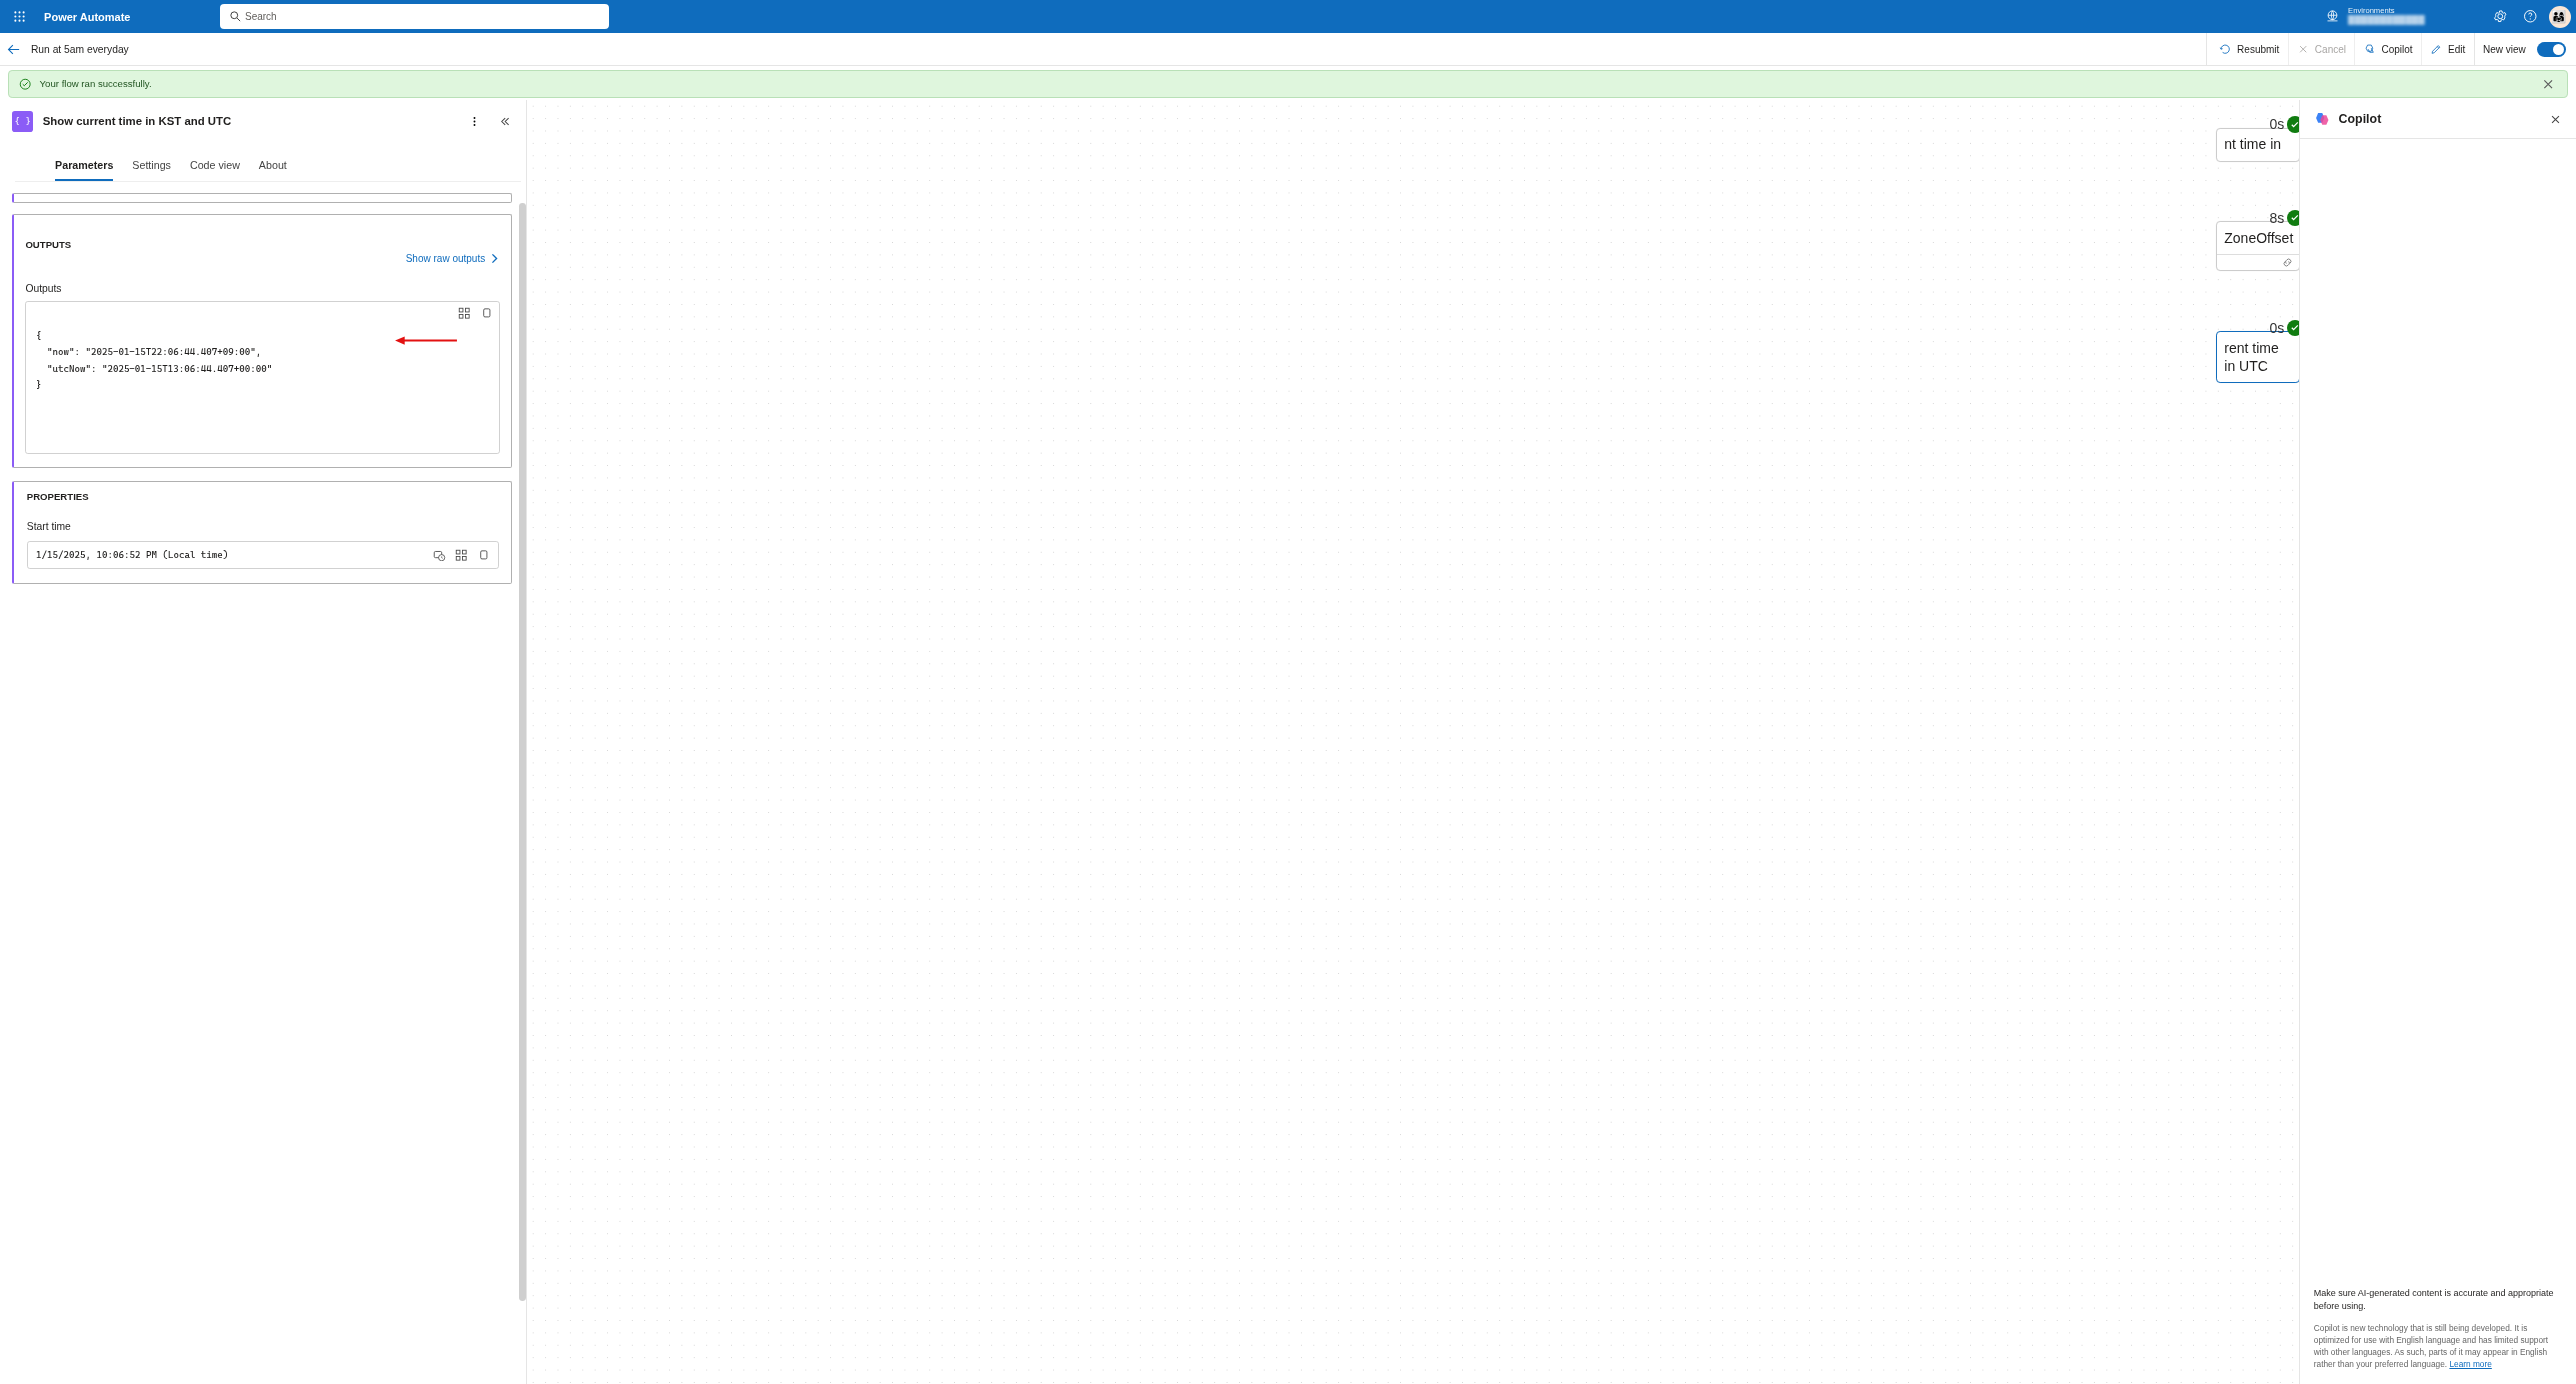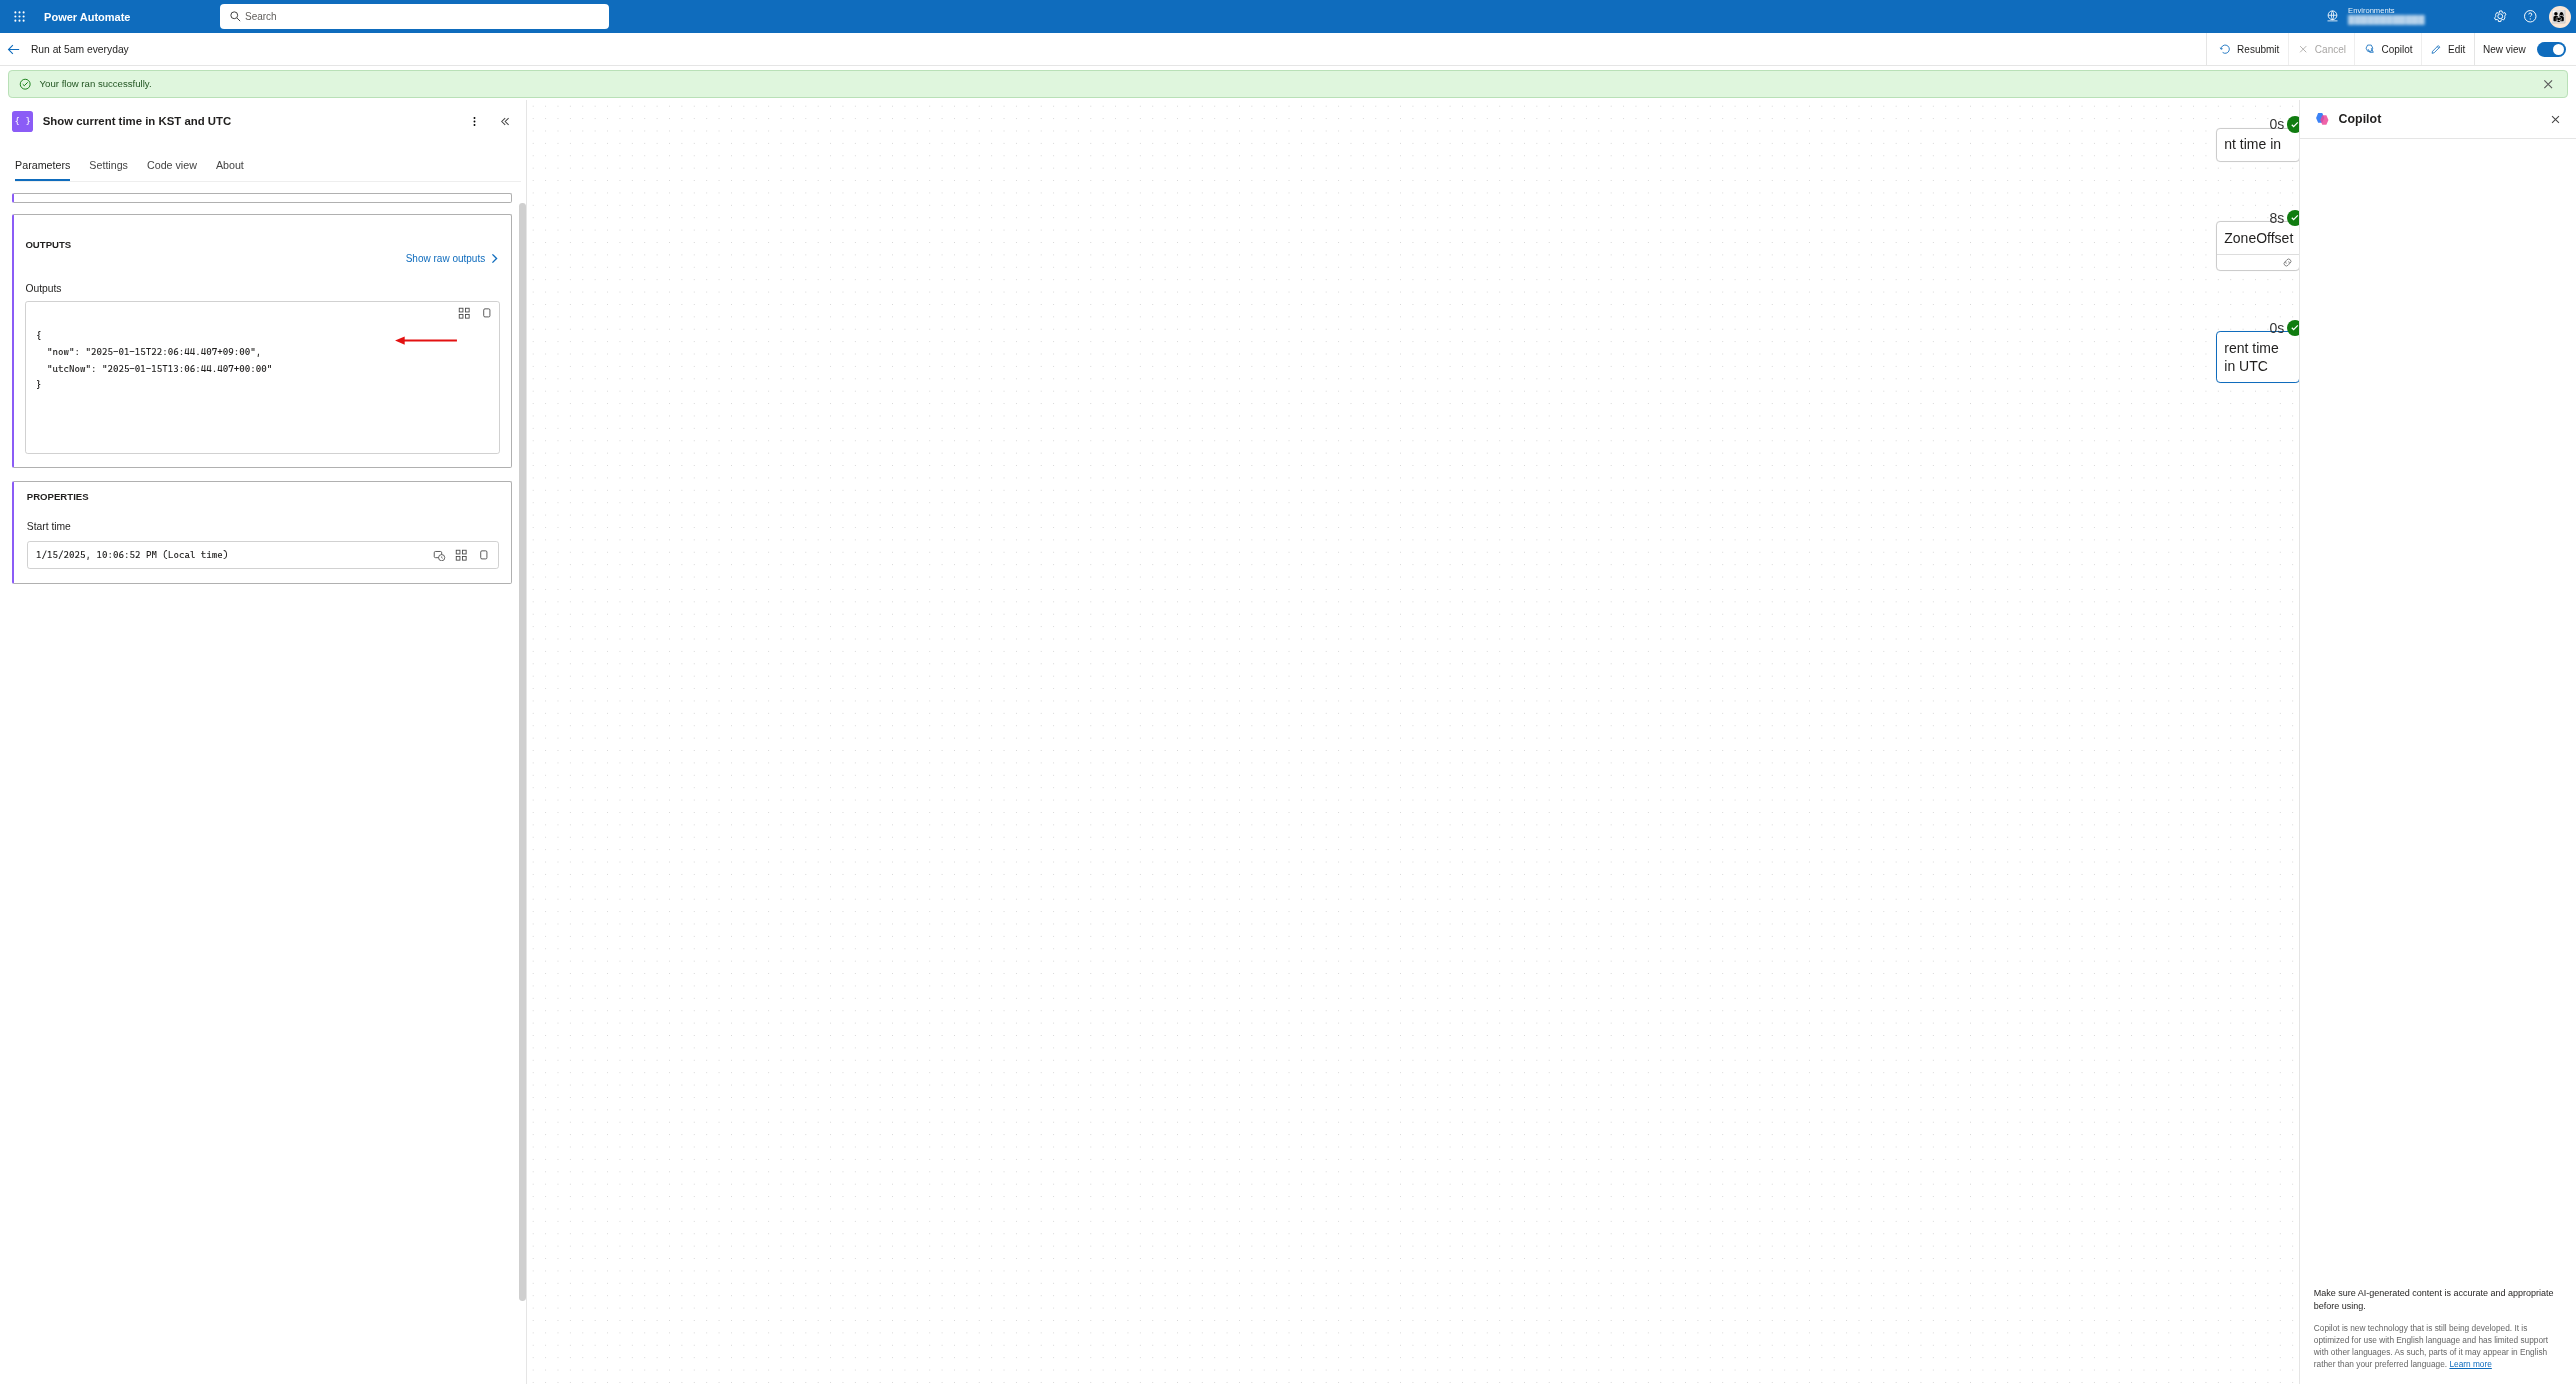--- a/index.html
+++ b/index.html
@@ -155,21 +155,21 @@
 
   .tabs {
     display: flex; gap: 19px;
     margin: 23.4px 0 0 11px;
     border-bottom: 0.7px solid #eee;
   }
   .tab {
     padding: 0 0 8.3px;
     font-size: 10.7px; color: #444; cursor: pointer;
   }
-  .tab.active { color: #201f1e; font-weight: 400; border-bottom: 2.1px solid #0f6cbd; }
+  .tab.active { color: #201f1e; font-weight: 700; border-bottom: 2.1px solid #0f6cbd; margin-left: 40px; }
 
   .card {
     border: 0.7px solid #b0b0b0; border-radius: 2.1px;
     border-left: 2.1px solid #8b5cf6;
     margin: 11px 8.3px 0 8.3px;
     background: #fff;
   }
   .card.empty { height: 9.6px; }
   .card-hdr {
     display: flex; align-items: center;

